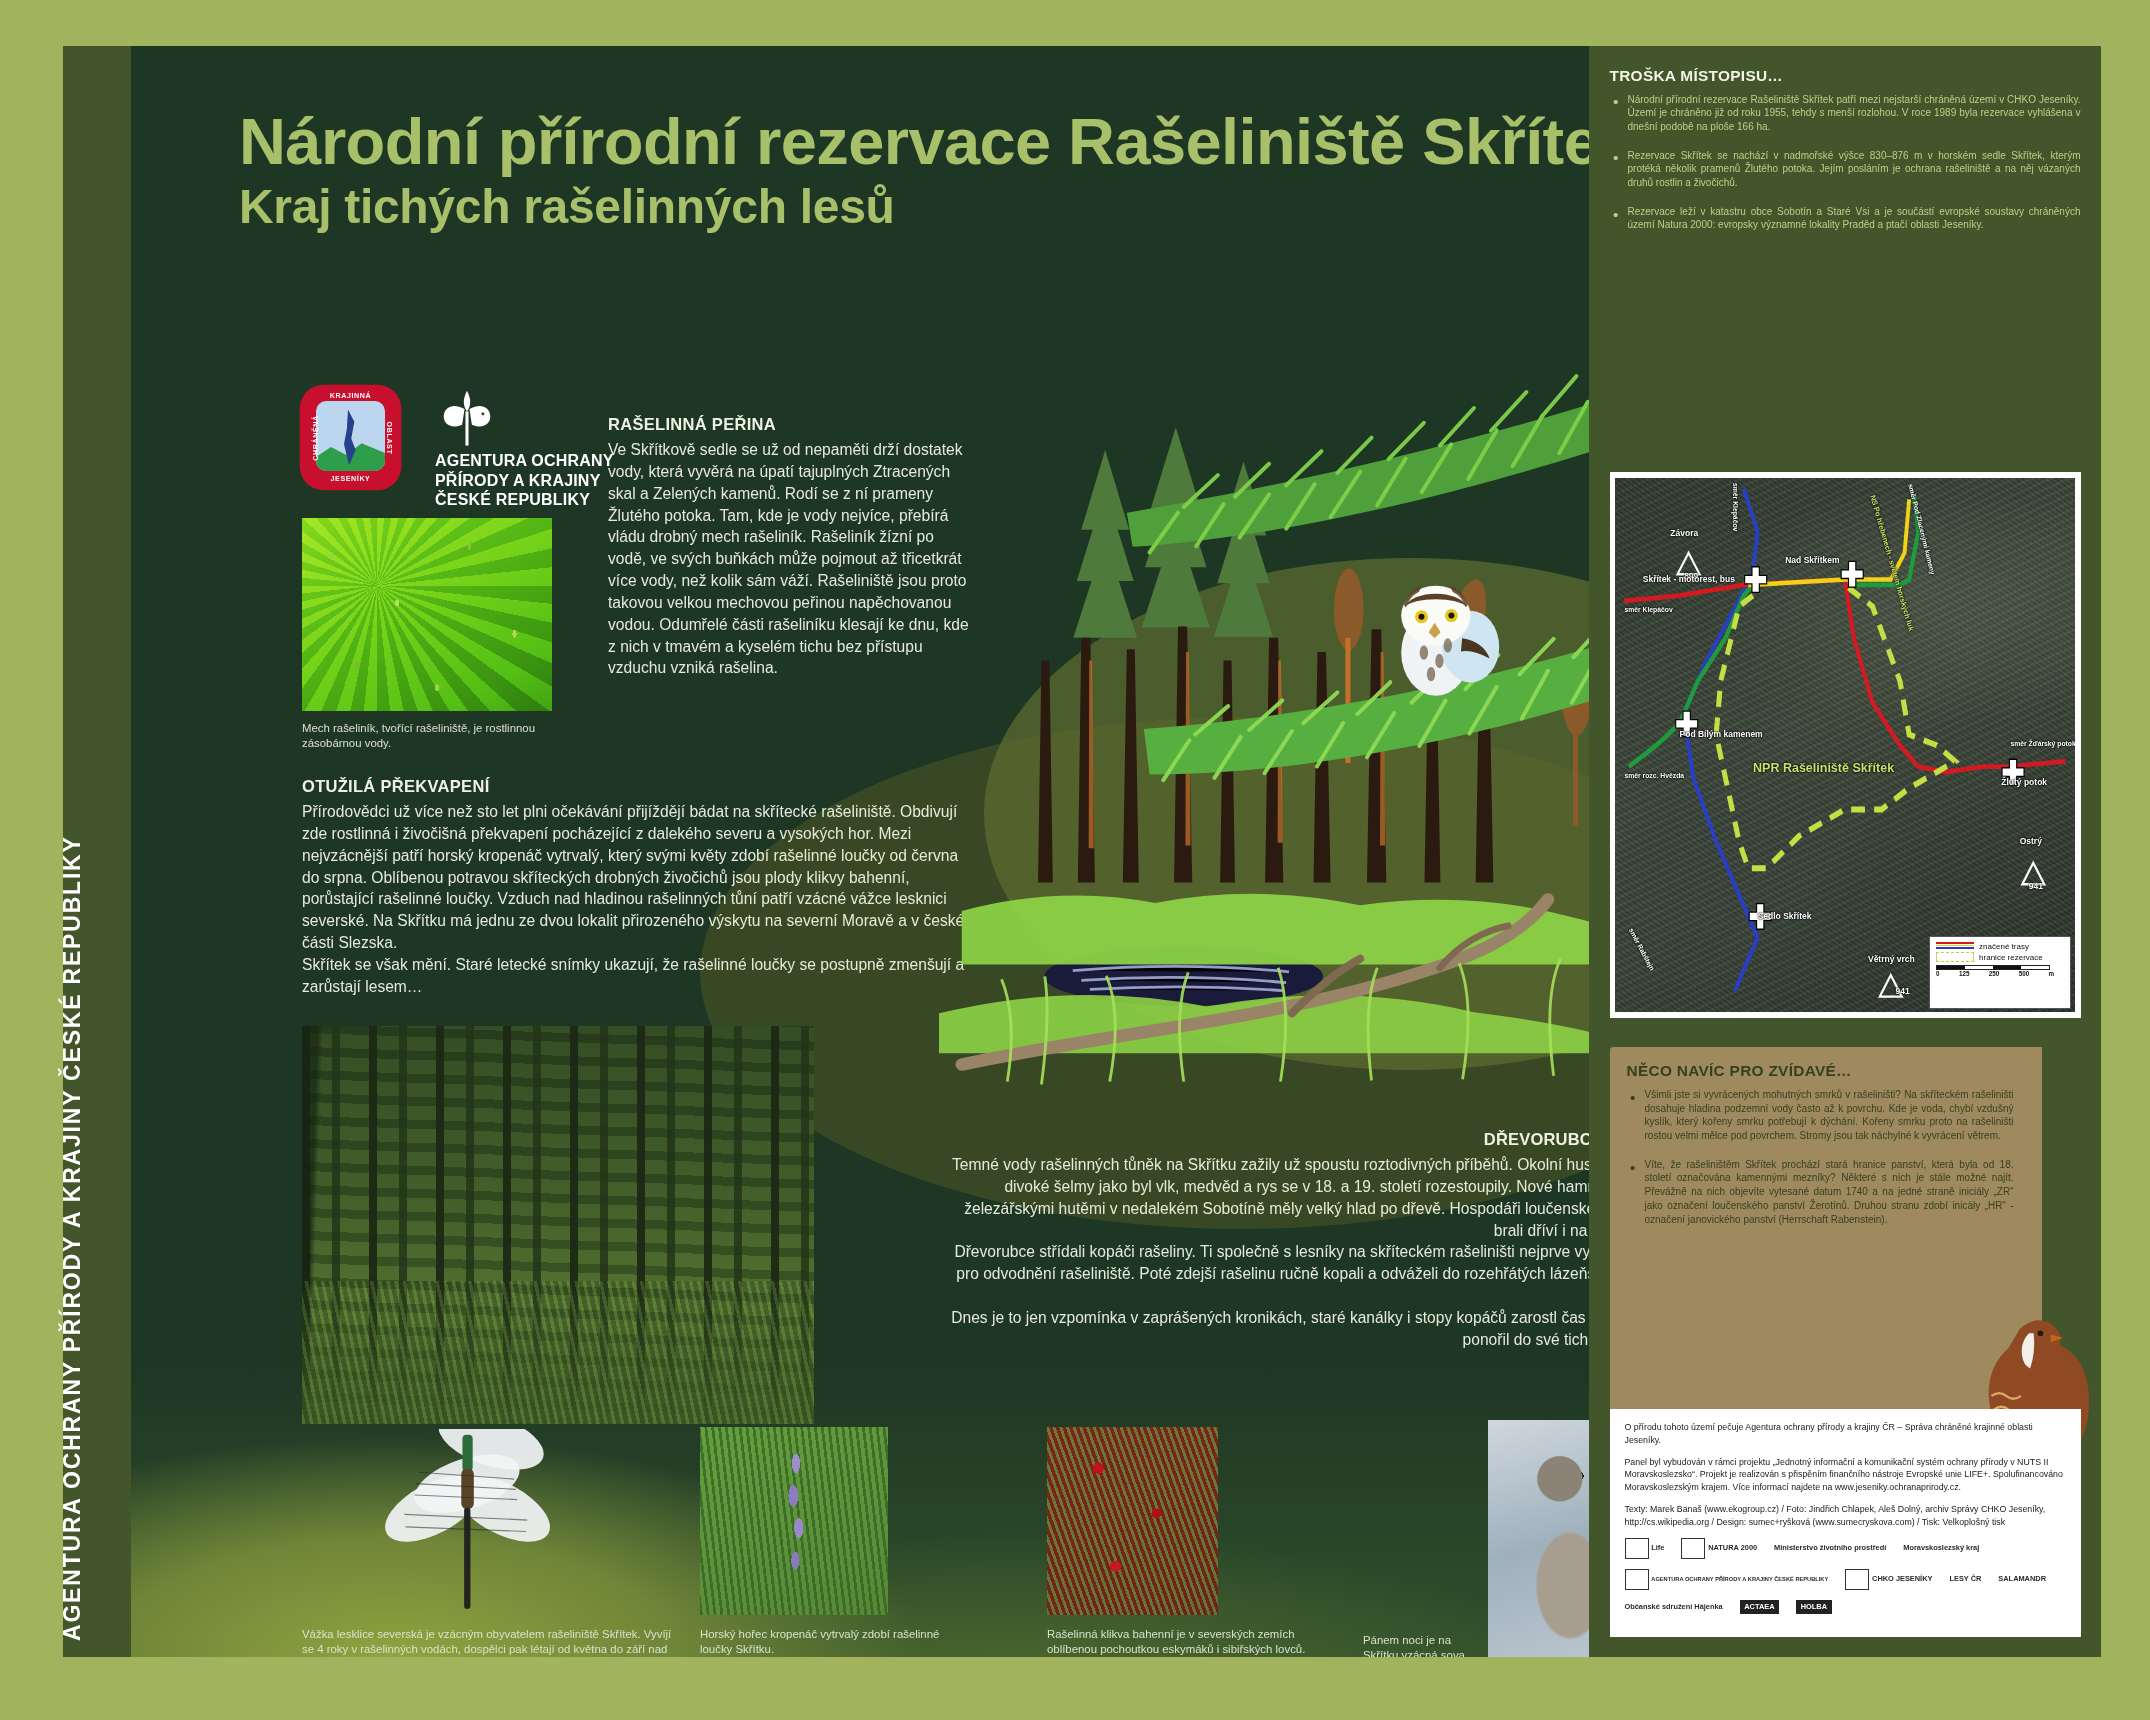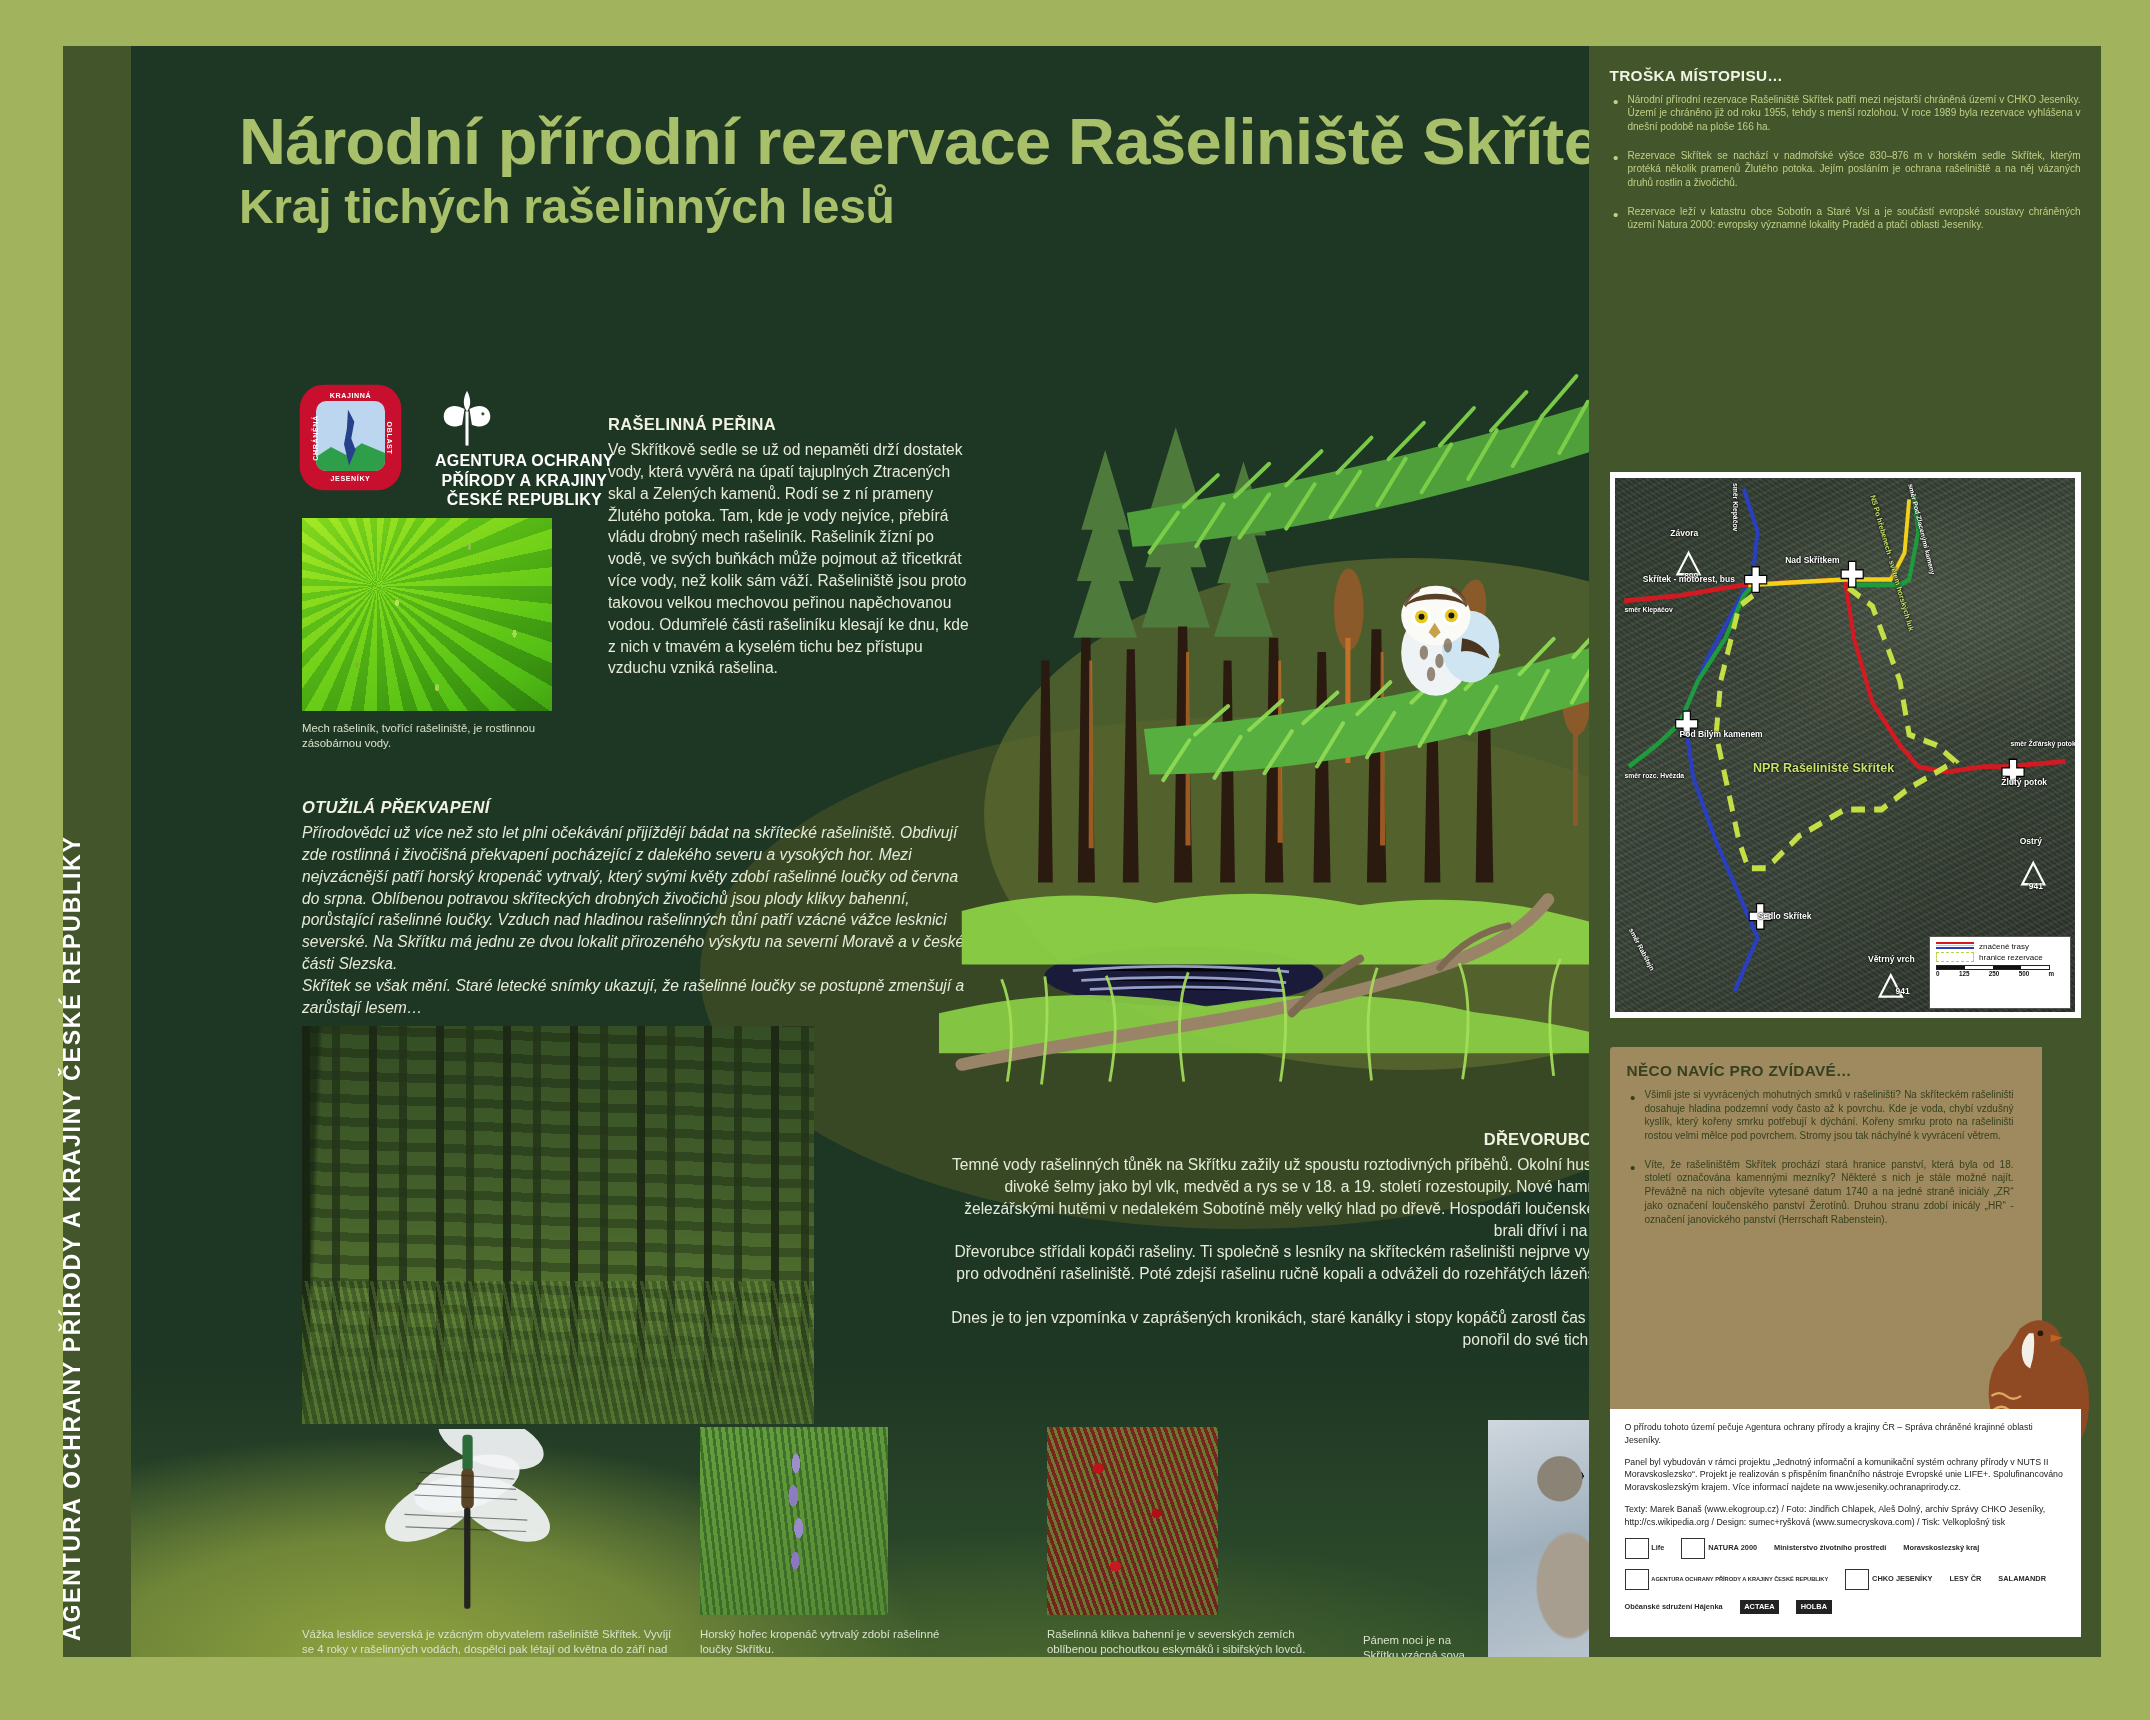--- a/index.html
+++ b/index.html
@@ -72,21 +72,21 @@
     position:absolute; left:108px; top:63px; width:1309px;
     color:#A8C06A;
     font-weight:bold;
     font-stretch:condensed;
     line-height:1.0;
   }
   #title1{ font-size:65px; letter-spacing:-0.6px; white-space:nowrap;}
   #title2{ font-size:48px; margin-top:9px; letter-spacing:-0.3px;}
 
   
-  #logos{ position:absolute; left:171px; top:341px; display:flex; gap:36px; align-items:flex-start;text-align:center; }
+  #logos{ position:absolute; left:171px; top:341px; display:flex; gap:36px; align-items:flex-start; }
   .chko-logo{
     width:97px; height:101px; background:#C8102E; border-radius:21.6px;
     position:relative; box-shadow:0 0 0 2.3px #C8102E;
   }
   .chko-inner{
     position:absolute; left:13.7px; top:14.2px; right:13.7px; bottom:17px;
     background:#BBD6EE; border-radius:10.2px; overflow:hidden;
   }
   .chko-inner::before{
     content:""; position:absolute; left:0; bottom:0; width:100%; height:44%;
@@ -123,21 +123,21 @@
   }
   .cap{ color:#D9E2CC; font-size:11.4px; line-height:1.35; }
 
   #mosscap{ position:absolute; left:171px; top:675px; width:245px; }
 
   
   .blk-h{ color:#F0F2E2; font-weight:bold; font-size:16.5px; letter-spacing:0.3px; font-stretch:condensed; margin-bottom:5.1px;}
   .blk-p{ color:#E6EBD8; font-size:15.6px; line-height:1.40; }
 
   #b-perina{ position:absolute; left:477px; top:369px; width:364px; }
-  #b-otuzila{ position:absolute; left:171px; top:752px; width:671px;font-style:italic; }
+  #b-otuzila{ position:absolute; left:171px; top:731px; width:671px; }
   #b-drevorubci{ position:absolute; left:802px; top:1084px; width:774px; text-align:right; }
   #b-drevorubci .blk-h{ letter-spacing:0.2px; }
 
   
   #forestphoto{
     position:absolute; left:171px; top:980px; width:512px; height:398px;
     background:
       linear-gradient(92deg, rgba(20,34,16,.65) 0 3%, rgba(0,0,0,0) 4%) ,
       repeating-linear-gradient(90deg,
         rgba(28,40,20,.95) 0 8px, rgba(62,84,40,.15) 8px 30px,

